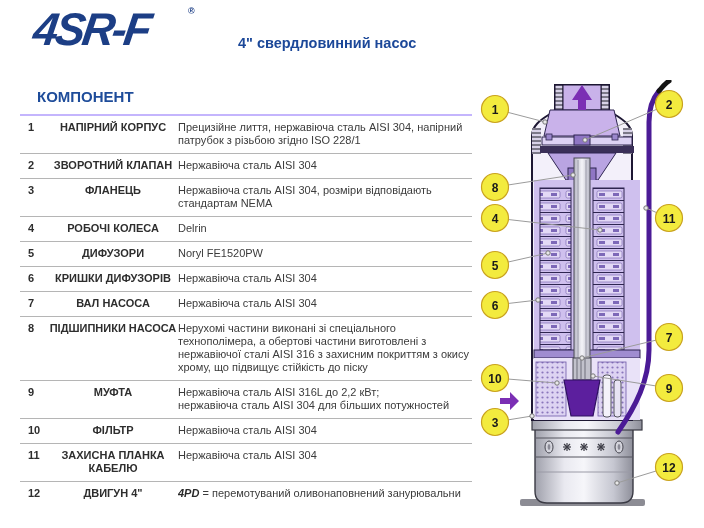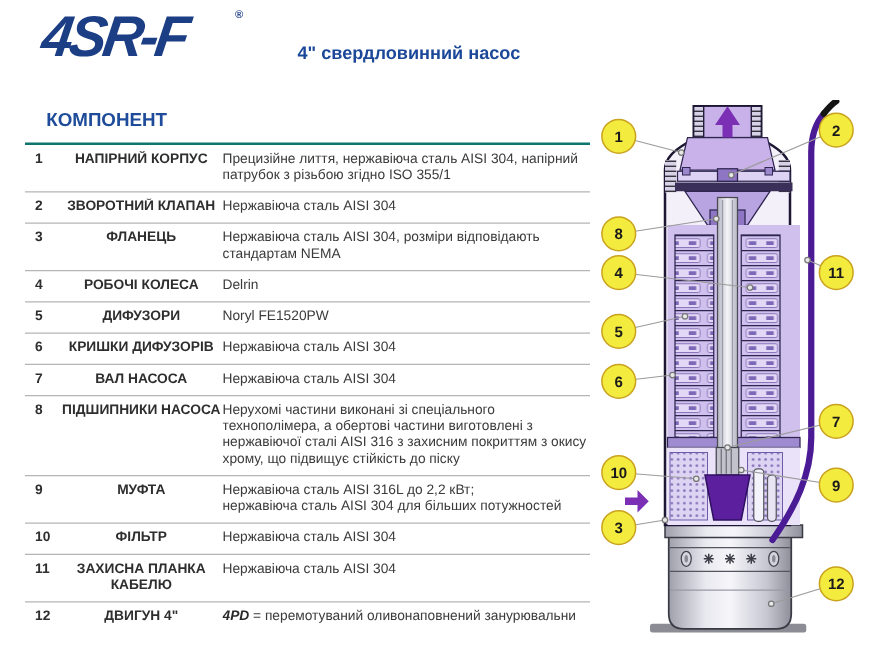--- a/index.html
+++ b/index.html
@@ -15,21 +15,21 @@
     transform:skewX(-8deg) scaleY(1.02);transform-origin:left bottom;line-height:52px;
   }
   .brand-reg{position:absolute;top:2px;left:158px;font-size:9px;font-weight:bold;color:#1c3e85;font-style:normal;}
   .brand-subtitle{
     position:absolute;left:208px;top:31px;font-size:14.5px;font-weight:bold;color:#1c4899;white-space:nowrap;
   }
   
   .spec-table{position:absolute;left:20px;top:88px;width:452px;}
   .thead{
     display:grid;grid-template-columns:158px 1fr;align-items:end;
-    padding:0 0 9px 0;border-bottom:2px solid #0f766e;
+    padding:0 0 9px 0;border-bottom:2px solid #c4b5fd;
   }
   .thead .h{font-size:15px;font-weight:bold;color:#1e4c9a;white-space:nowrap;}
   .thead .h1{padding-left:17px;}
   .trow{
     display:grid;grid-template-columns:28px 130px 1fr;
     padding:5px 0 6px 0;border-bottom:1px solid #b5b5b5;
   }
   .trow:last-child{border-bottom:none;}
   .tnum{padding-left:8px;font-weight:bold;font-size:11px;line-height:13px;color:#2e2e2e;}
   .tname{font-weight:bold;font-size:11px;line-height:13px;color:#2e2e2e;white-space:pre;overflow:hidden;text-align:center;}
@@ -54,21 +54,21 @@
 
   <div class="spec-table">
     <div class="thead">
       <div class="h h1">КОМПОНЕНТ</div>
     </div>
     <div id="rows">
     <div class="trow">
       <div class="tnum">1</div>
       <div class="tname">НАПІРНИЙ КОРПУС</div>
       <div class="tdesc">Прецизійне лиття, нержавіюча сталь AISI 304, напірний
-патрубок з різьбою згідно ISO 355/1</div>
+патрубок з різьбою згідно ISO 228/1</div>
     </div>
 
     <div class="trow">
       <div class="tnum">2</div>
       <div class="tname">ЗВОРОТНИЙ КЛАПАН</div>
       <div class="tdesc">Нержавіюча сталь AISI 304</div>
     </div>
 
     <div class="trow">
       <div class="tnum">3</div>

